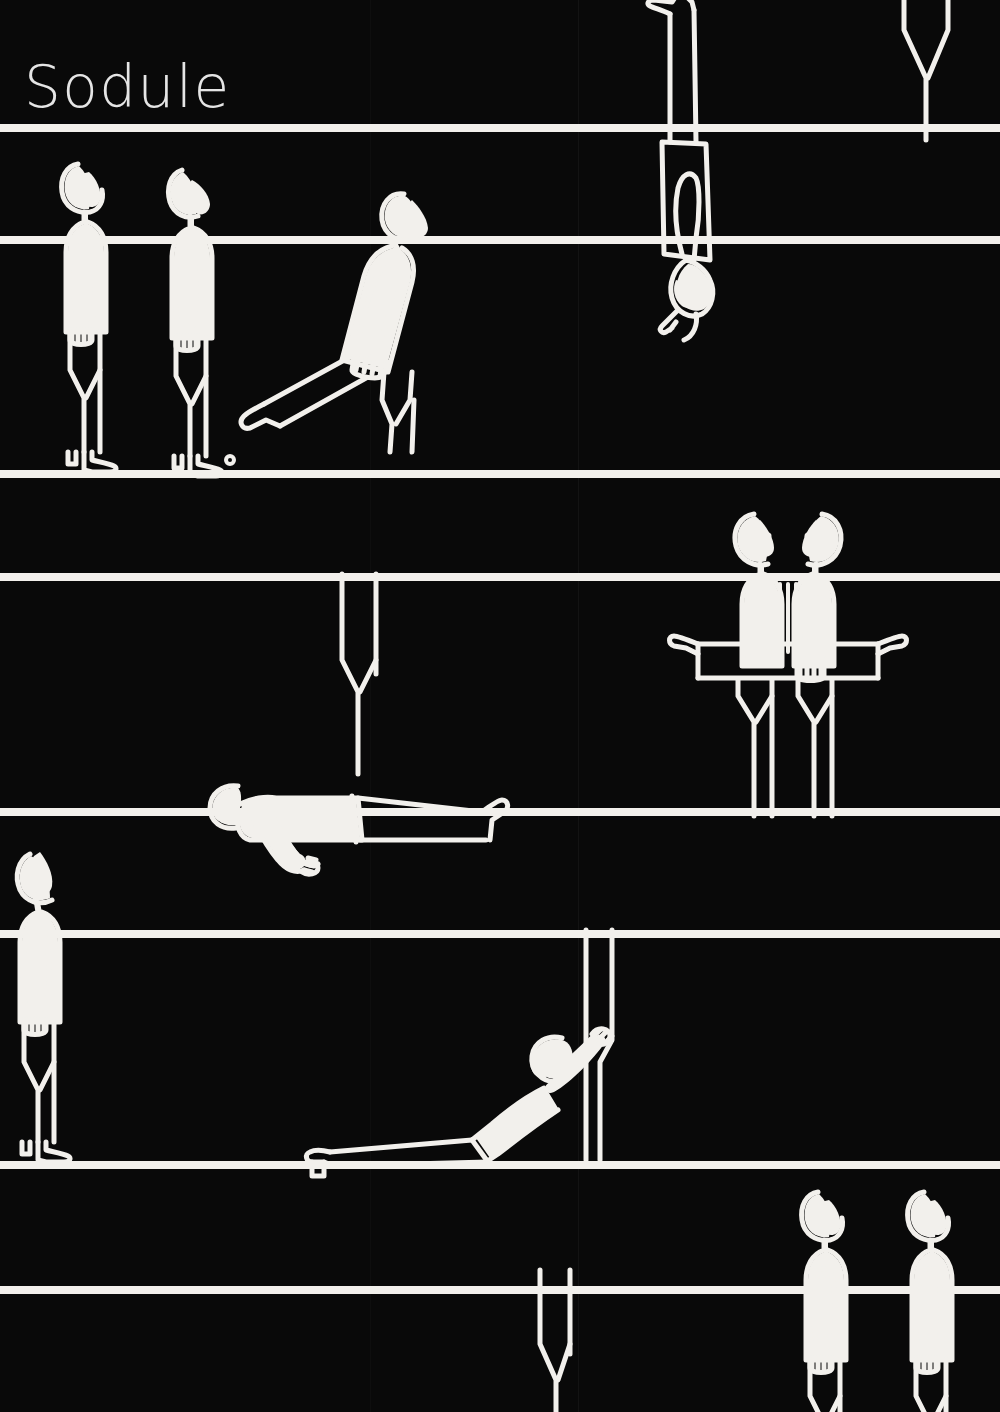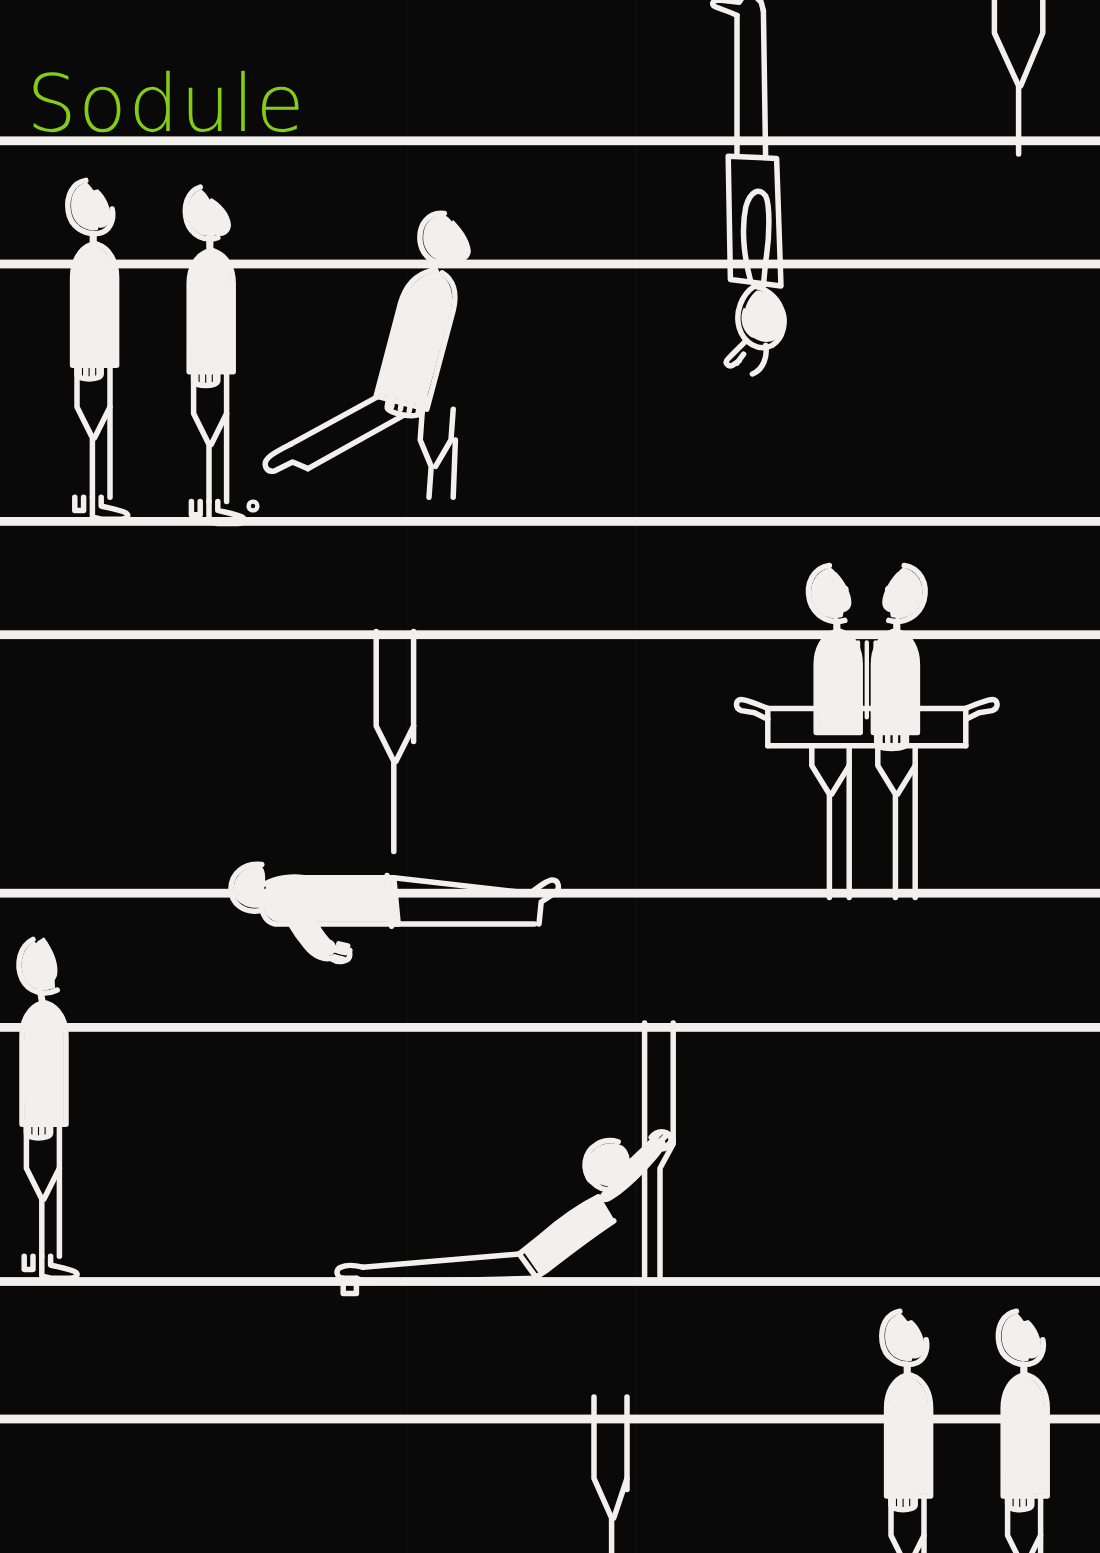--- a/index.html
+++ b/index.html
@@ -19,23 +19,23 @@
     position:absolute;top:0;left:370px;width:1px;height:1412px;
     background:rgba(255,255,255,0.022);
   }
   .rule{
     position:absolute;left:0;width:1000px;
     background:#f2f0ec;
   }
   #title{
     position:absolute;
     left:24px;top:58px;
-    color:#84cc16;
+    color:#e5e5e5;
     font-family:"DejaVu Sans", sans-serif;
-    font-size:72px;
+    font-size:58px;
     font-weight:300;
     letter-spacing:1.5px;
     line-height:1;
     white-space:nowrap;
   }
   svg.fig{position:absolute;overflow:visible;}
   .stroke{fill:none;stroke:#f2f0ec;stroke-width:5;stroke-linejoin:round;stroke-linecap:round;}
   .stroke-thin{fill:none;stroke:#f2f0ec;stroke-width:4;stroke-linejoin:round;stroke-linecap:round;}
   .solid{fill:#f2f0ec;stroke:none;}
   .dot{fill:#f2f0ec;}

